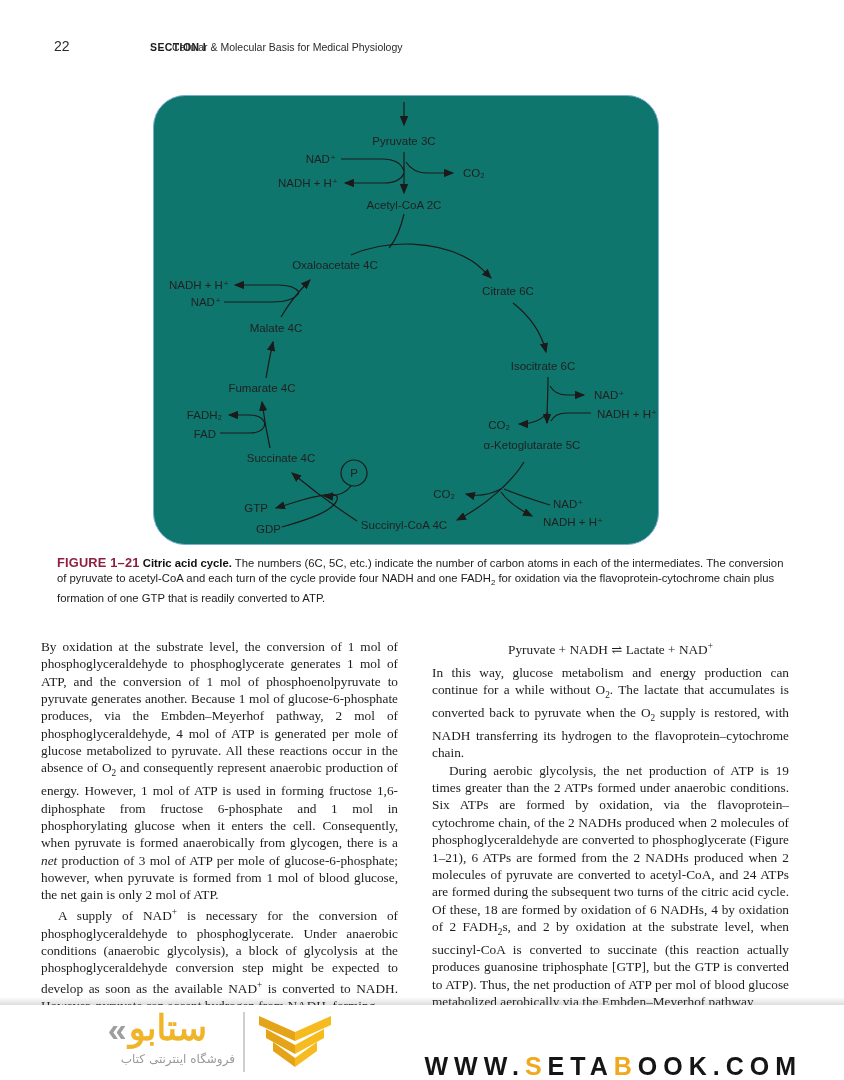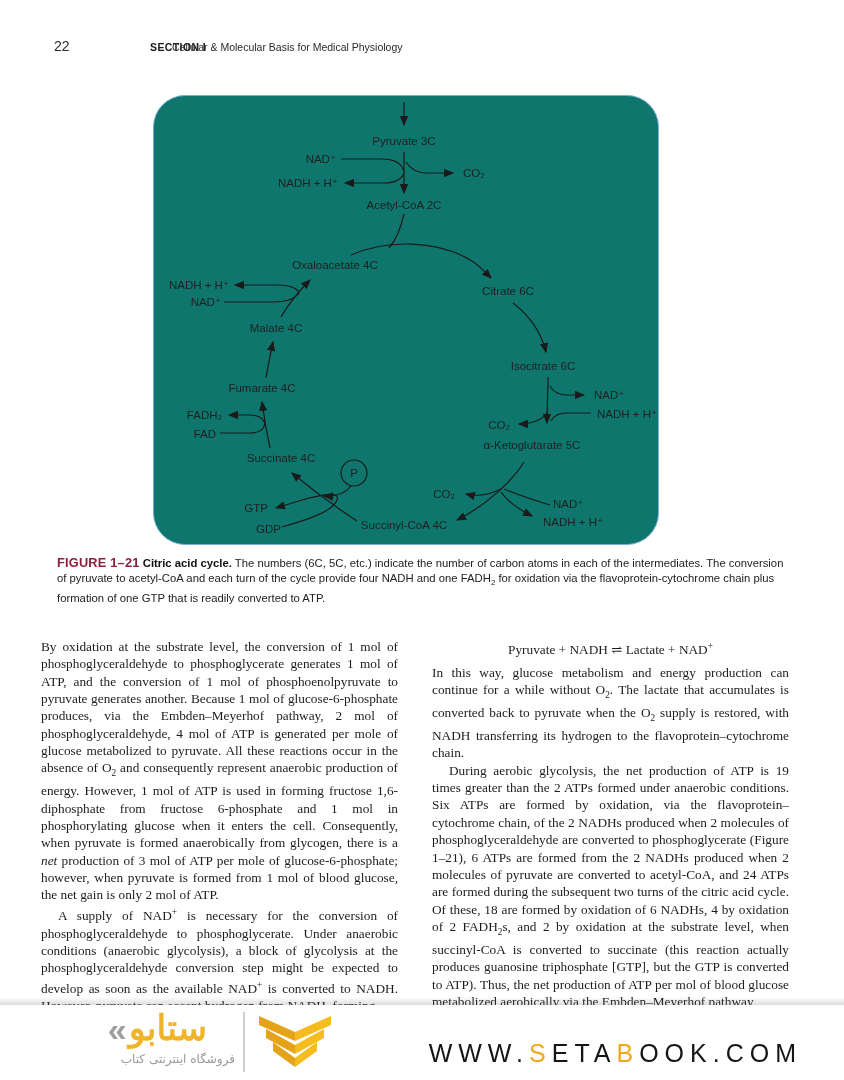--- a/index.html
+++ b/index.html
@@ -35,22 +35,22 @@
   .footer{position:absolute;left:0;top:1005px;width:844px;height:75px;background:#fff;}
   .logo-main{position:absolute;left:70px;top:6px;width:175px;display:flex;align-items:center;justify-content:center;gap:2px;}
   .logo-chev{font-size:34px;font-weight:bold;color:#9e9e9e;line-height:36px;}
   .logo-word{font-family:Liberation Serif, serif;font-size:35px;font-weight:bold;color:#f0b429;line-height:36px;}
   .logo-sub{position:absolute;left:60px;top:47px;width:175px;text-align:right;
             font-family:"DejaVu Sans",sans-serif;font-size:12px;color:#9a9a9a;}
   .logo-divider{position:absolute;left:243px;top:7px;width:2px;height:60px;background:#cfcfcf;}
   .emblem{position:absolute;left:257px;top:11px;}
   .store-title{position:absolute;right:48px;top:5px;width:420px;text-align:right;direction:rtl;
                font-family:"DejaVu Sans",sans-serif;font-size:19px;font-weight:600;color:#111;}
-  .site-url{position:absolute;right:42px;top:34px;width:500px;text-align:right;
-            font-size:25px;font-weight:normal;letter-spacing:6px;color:#151515;font-family:"Liberation Sans","DejaVu Sans",sans-serif;}
+  .site-url{position:absolute;right:42px;top:47px;width:500px;text-align:right;
+            font-size:25px;font-weight:bold;letter-spacing:6px;color:#151515;font-family:"Liberation Sans","DejaVu Sans",sans-serif;}
   .accent{color:#f0a81c;}
   sub,sup{font-size:70%;}
 </style>
 </head>
 <body>
 
 <div class="page">
 
   <div class="header">
     <span class="pagenum">22</span>

